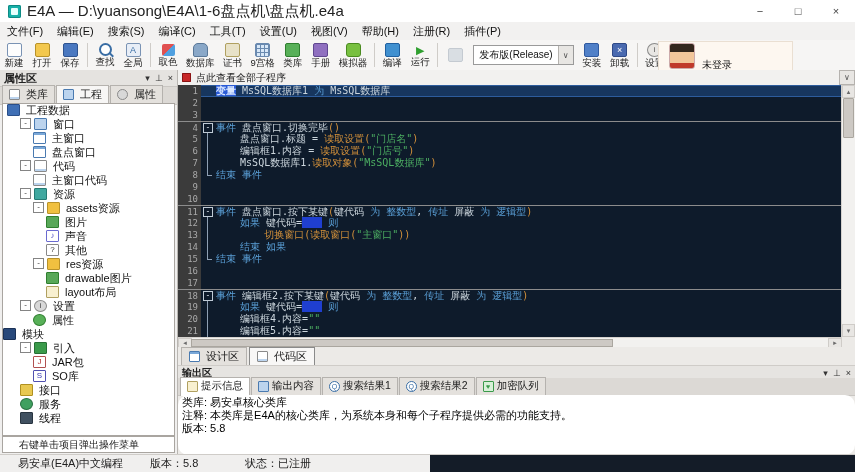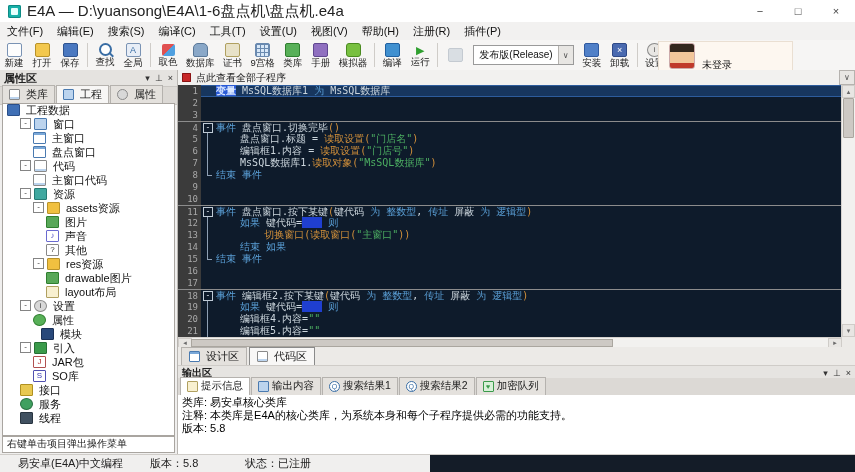--- a/index.html
+++ b/index.html
@@ -76,21 +76,21 @@
   .layout-icon{background:#f8f0d0;border:1px solid #b0a060;}
   .settings-icon{background:#d8d8d8;border:1px solid #8a8a8a;border-radius:50%;color:#444;}
   .property-icon{background:#58b058;border:1px solid #2f7f2f;border-radius:50%;}
   .module-icon{background:#28487a;border:1px solid #1a3056;}
   .import-icon{background:#3a9a4a;border:1px solid #277035;}
   .jar-icon{background:#fff;border:1px solid #b05050;color:#b03030;}
   .so-icon{background:#fff;border:1px solid #5050b0;color:#3030b0;}
   .interface-icon{background:#e8c850;border:1px solid #b09020;}
   .thread-icon{background:#405060;border:1px solid #283440;}
   .service-icon{background:#40a060;border:1px solid #287040;border-radius:50%;}
-  .side-footer{position:absolute;left:2px;right:2px;bottom:2px;height:15px;background:#fff;border:1px solid #a9a5a0;font-size:10px;line-height:15px;padding-left:4px;color:#222;font-family:Liberation Mono, monospace;}
+  .side-footer{position:absolute;left:2px;right:2px;bottom:2px;height:15px;background:#fff;border:1px solid #a9a5a0;font-size:10px;line-height:15px;padding-left:16px;color:#222;}
   
   .rightpane{position:absolute;top:70px;left:178px;right:0;bottom:17px;background:#eceae7;}
   .code-header{position:absolute;top:0;left:0;right:0;height:15px;background:#f2f1ef;border-bottom:1px solid #c9c6c2;display:flex;align-items:center;font-size:10px;color:#222;}
   .subicon{width:9px;height:9px;background:#c82828;border-radius:1px;margin:0 5px 0 4px;box-shadow:inset 0 0 0 1px #8a1414;}
   .code-chevron{margin-left:auto;width:14px;height:13px;border:1px solid #b5b2ae;background:#e8e6e3;display:flex;align-items:center;justify-content:center;font-size:8px;color:#555;}
   .editor{position:absolute;top:15px;left:0;right:13px;height:252px;background:var(--c-editor_bg,#0e1b2b);overflow:hidden;
           font-family:"DejaVu Sans Mono",monospace;font-size:10px;}
   .cl{height:12px;display:flex;white-space:pre;}
   .cl.sep{border-top:1px solid #8c8c8c;height:11px;}
   .gut{width:20px;flex:none;background:#3b3b3b;color:#a8a8a8;font-size:9px;line-height:12px;text-align:right;padding-right:3px;}
@@ -124,21 +124,21 @@
   
   .out-header{position:absolute;top:295px;left:0;right:0;height:13px;background:#e6e4e1;border-top:1px solid #cfccc8;display:flex;align-items:center;font-size:10px;font-weight:bold;color:#222;padding:0 4px;}
   .out-tabs{position:absolute;top:308px;left:0;right:0;height:17px;background:#dcd9d5;border-bottom:1px solid #c9c6c2;display:flex;align-items:flex-end;padding-left:2px;}
   .otab{display:flex;align-items:center;gap:3px;font-size:10.5px;color:#222;padding:1px 6px 2px;border:1px solid #b5b2ae;border-bottom:none;background:#e4e1dd;margin-right:1px;}
   .otab.active{background:#fff;position:relative;top:1px;padding-bottom:3px;}
   .oti{width:9px;height:9px;border-radius:1px;flex:none;display:inline-flex;align-items:center;justify-content:center;font-size:7px;color:#fff;}
   .tip-icon{background:#f8f0d0;border:1px solid #b0a060;}
   .outcontent-icon{background:#bcd4ee;border:1px solid #4a7ab0;}
   .search-icon{background:#fff;border:1px solid #3a6ea5;border-radius:50%;color:#3a6ea5;}
   .queue-icon{background:#d8f0d8;border:1px solid #3a9a4a;color:#3a9a4a;}
-  .out-content{position:absolute;top:325px;left:0;right:0;bottom:0;background:#fff;font-size:11px;color:#000;padding:1px 4px;overflow:hidden;}
+  .out-content{position:absolute;top:325px;left:0;right:0;bottom:0;background:#fff;font-size:11px;color:#000;padding:1px 4px;overflow:hidden;border-radius:10px;}
   .out-content p{margin:0;line-height:13px;}
   
   .statusbar{position:absolute;left:0;right:0;bottom:0;height:17px;background:#f0efee;border-top:1px solid #cfccc8;font-size:11px;color:#222;}
   .sb{position:absolute;top:0;line-height:16px;}
   .sb-app{left:18px;} .sb-ver{left:150px;} .sb-state{left:245px;}
   .sb-dark{position:absolute;left:430px;right:0;top:0;bottom:0;background:var(--c-statusbar_dark,#141c28);}
 </style>
 </head>
 <body>
 
@@ -348,21 +348,21 @@
         </div>
         <div class="trow" style="padding-left: 17px;">
           <span class="texp">-</span>
           <span class="ti settings-icon">i</span>
           <span class="tlabel">设置</span>
         </div>
         <div class="trow" style="padding-left: 30px;">
           <span class="ti property-icon"></span>
           <span class="tlabel">属性</span>
         </div>
-        <div class="trow" style=" margin-left: 38px;">
+        <div class="trow" style="">
           <span class="ti module-icon"></span>
           <span class="tlabel">模块</span>
         </div>
         <div class="trow" style="padding-left: 17px;">
           <span class="texp">-</span>
           <span class="ti import-icon"></span>
           <span class="tlabel">引入</span>
         </div>
         <div class="trow" style="padding-left: 30px;">
           <span class="ti jar-icon">J</span>

